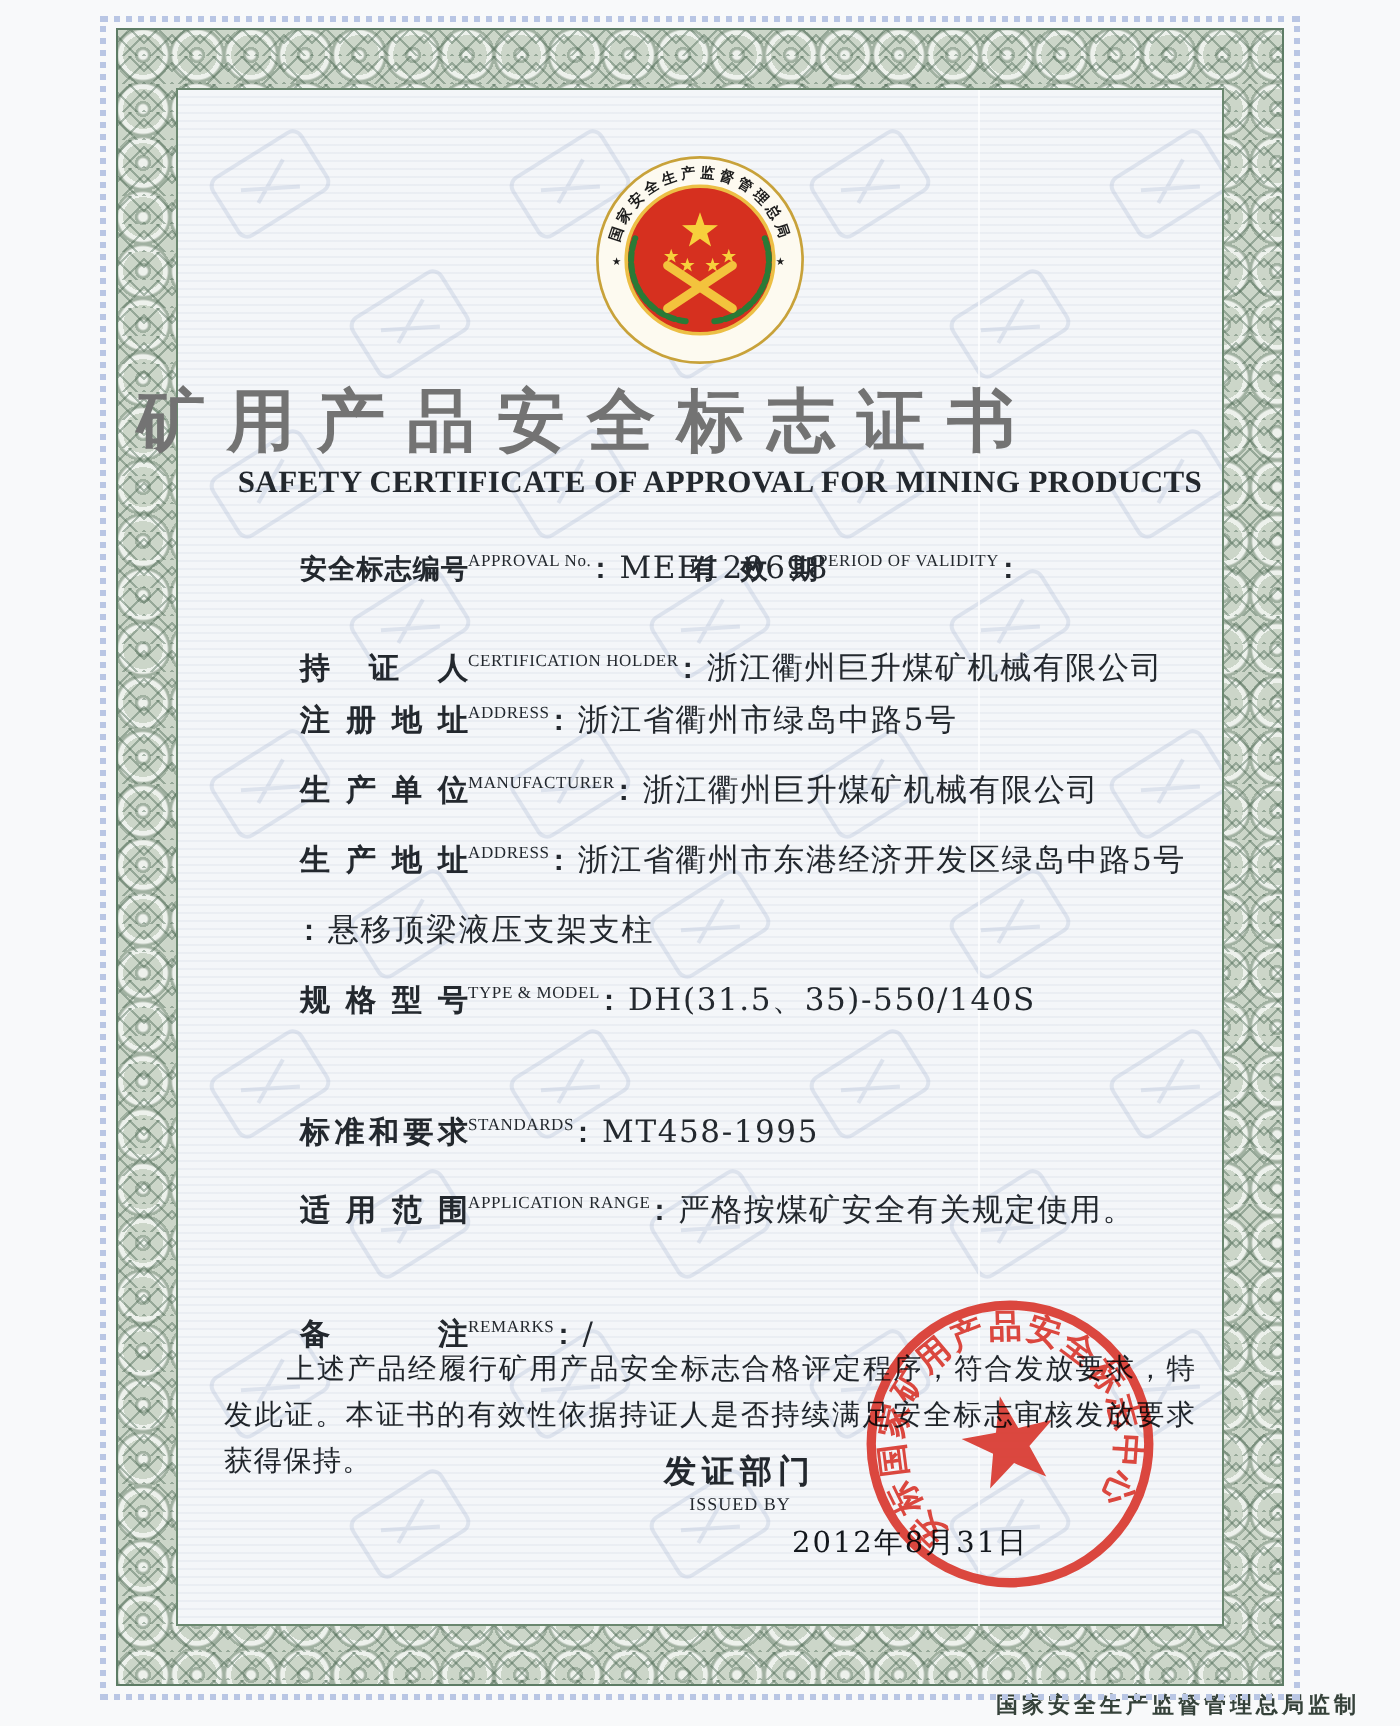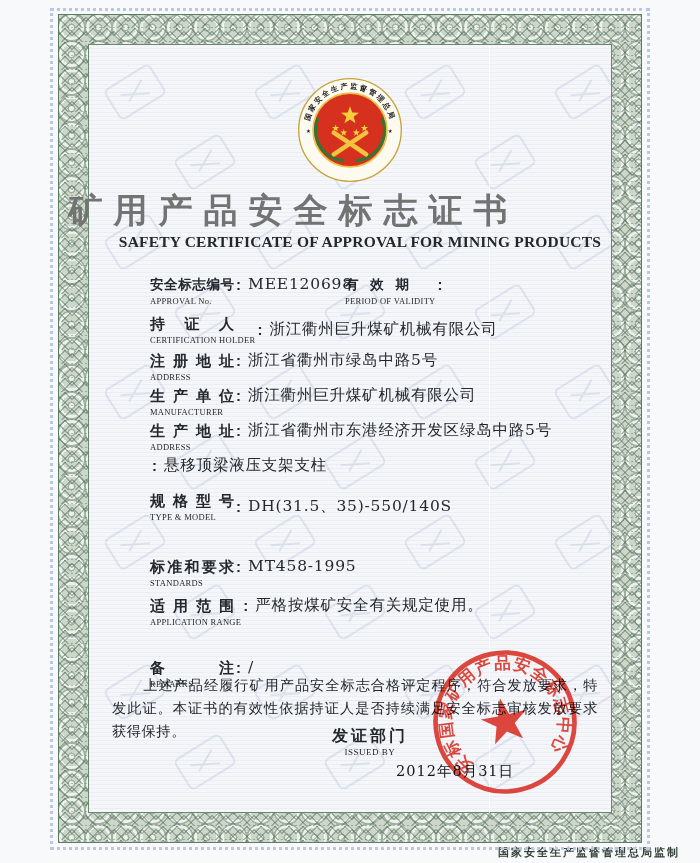--- a/index.html
+++ b/index.html
@@ -33,21 +33,21 @@
   .emblem{position:absolute;left:296px;top:76px;width:108px;height:108px;}
   .title{position:absolute;left:0;top:188px;width:576px;text-align:center;
       font-family:"DejaVu Serif","Liberation Serif",serif;font-weight:bold;
       font-size:34px;letter-spacing:11px;text-indent:11px;color:#737373;}
   .subtitle{position:absolute;left:0;top:233px;width:700px;text-align:center;
       font-family:"Liberation Serif",serif;font-weight:bold;font-size:15.5px;
       letter-spacing:.2px;color:#23282e;padding-left:10px;}
 
   
   .row{position:absolute;left:150px;display:flex;align-items:flex-start;white-space:nowrap;}
-  .lab{display:flex;flex-direction:column;}
+  .lab{display:flex;flex-direction:row;}
   .zh{font-weight:bold;font-size:15px;line-height:21px;width:84px;display:inline-block;
       text-align:justify;text-align-last:justify;}
   .zh.tight{font-size:13.5px;}
   .zh.w56{width:64px;}
   .en{font-family:"Liberation Serif",serif;font-size:8.5px;line-height:11px;
       letter-spacing:.3px;color:#23282e;margin-top:1px;white-space:nowrap;}
   .colon{font-weight:bold;font-size:15px;line-height:21px;margin:0 7px 0 2px;}
   .val{font-family:"DejaVu Serif","Liberation Serif",serif;font-size:15.5px;
       line-height:21px;letter-spacing:.8px;}
 
@@ -137,21 +137,21 @@
       <span class="val">MEE120698</span>
     </div>
     <div class="row" style="left:345px;top:274px;">
       <div class="lab">
         <span class="zh tight w56">有效期</span>
         <span class="en">PERIOD OF VALIDITY</span>
       </div>
       <span class="colon">:</span>
     </div>
 
-    <div class="row" style="top:313px;align-items:center;">
+    <div class="row" style="top:324px;align-items:center;">
       <div class="lab">
         <span class="zh">持证人</span>
         <span class="en">CERTIFICATION HOLDER</span>
       </div>
       <span class="colon">:</span>
       <span class="val">浙江衢州巨升煤矿机械有限公司</span>
     </div>
 
     <div class="row" style="top:350px;">
       <div class="lab">

